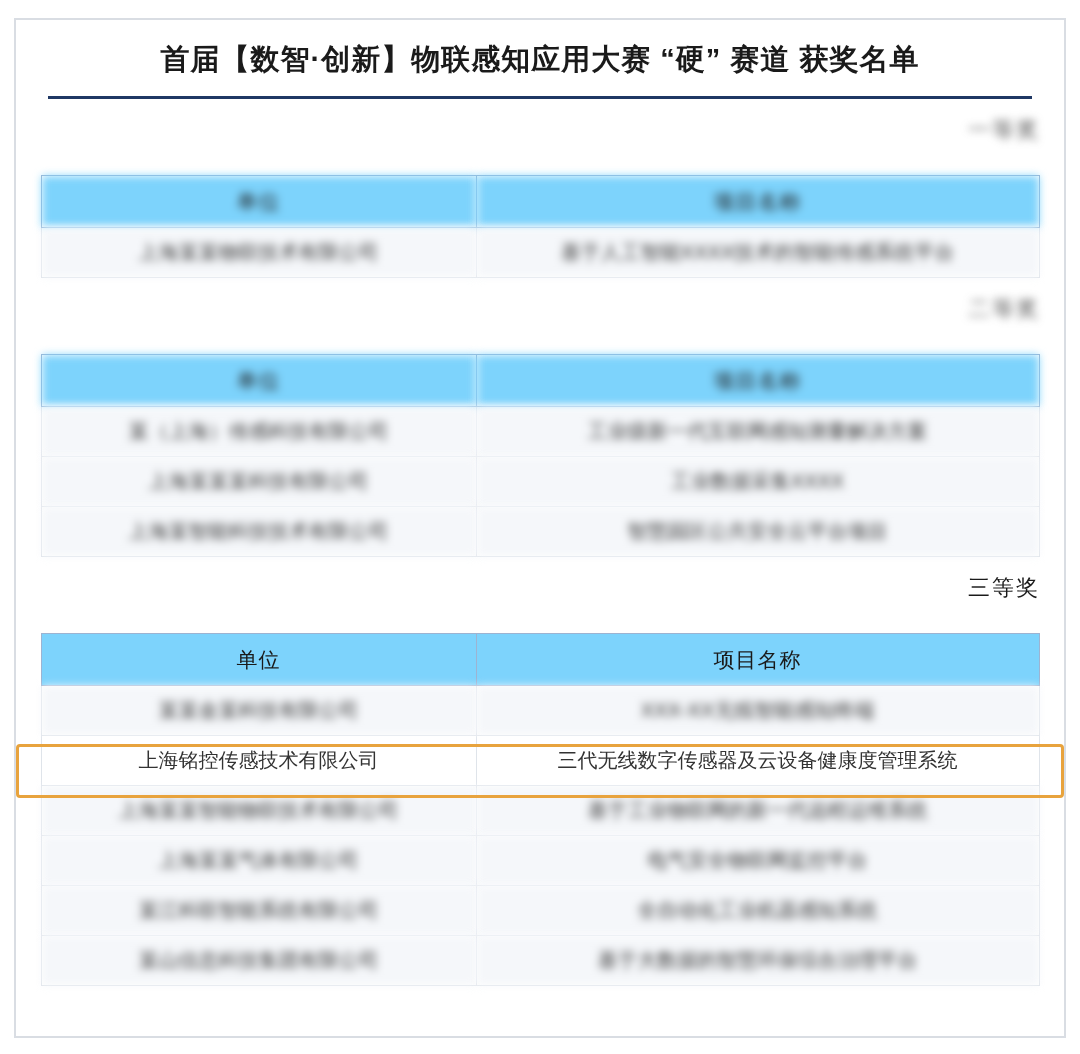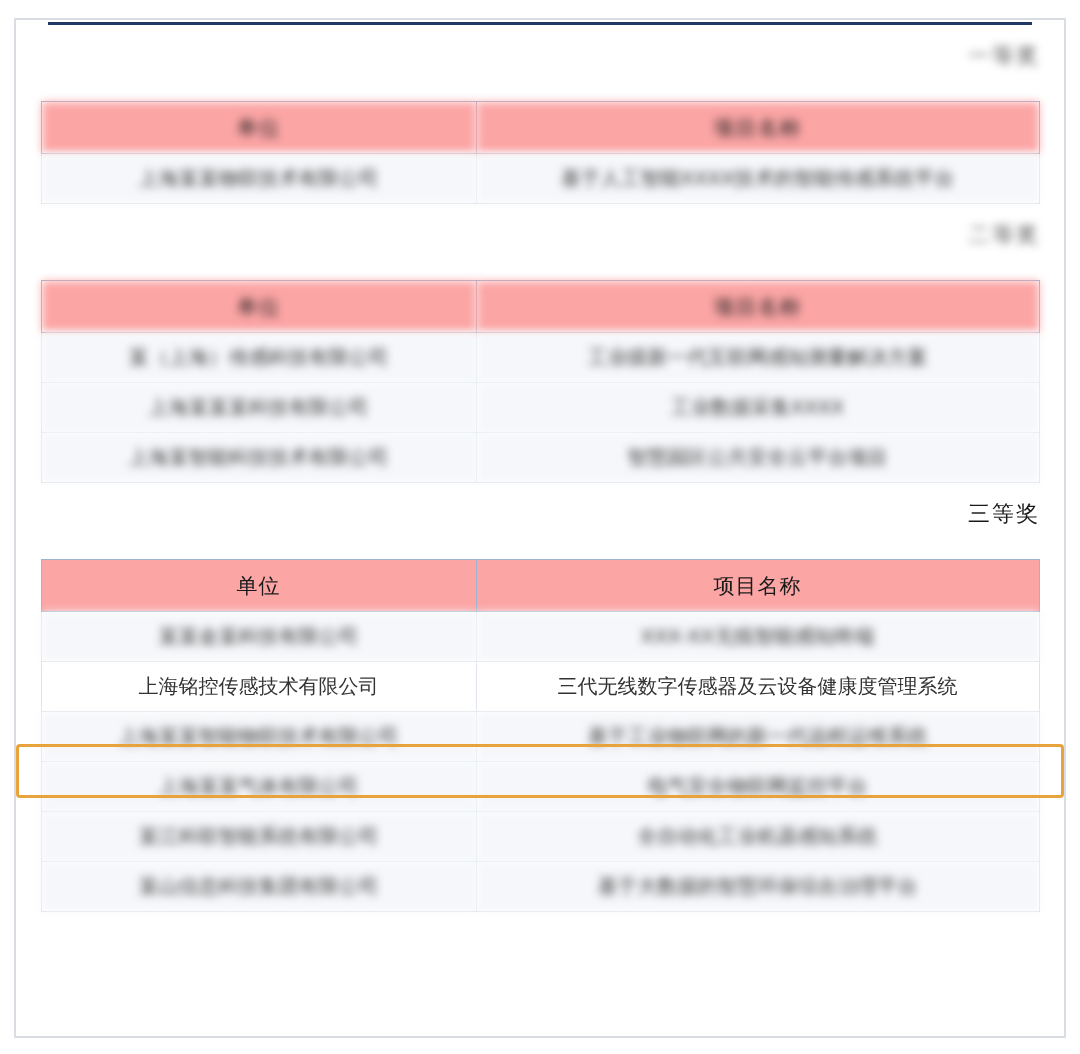--- a/index.html
+++ b/index.html
@@ -57,21 +57,21 @@
   }
   table.award-table {
     width: 998px;
     border-collapse: collapse;
     table-layout: fixed;
     margin: 0 auto;
   }
   table.award-table col.c1 { width: 435px; }
   table.award-table col.c2 { width: 563px; }
   table.award-table th {
-    background: #fca5a5;
+    background: #7dd3fc;
     border: 1px solid #9db3d1;
     height: 52px;
     font-size: 21px;
     font-weight: normal;
     color: #1a1a1a;
     text-align: center;
     letter-spacing: 1px;
   }
   table.award-table td {
     border: 1px solid #dfe4ea;
@@ -99,20 +99,21 @@
   }
 </style>
 </head>
 <body>
 
 <div class="page">
   <div class="page-frame"></div>
 
   <div class="inner">
 
+    <div class="doc-title">首届【数智·创新】物联感知应用大赛  “硬” 赛道 获奖名单</div>
     <div class="title-rule"></div>
 
     <div class="award-label blurred">一等奖</div>
     <table class="award-table">
       <colgroup>
           <col class="c1">
           <col class="c2">
         </colgroup>
       <thead>
         <tr>

